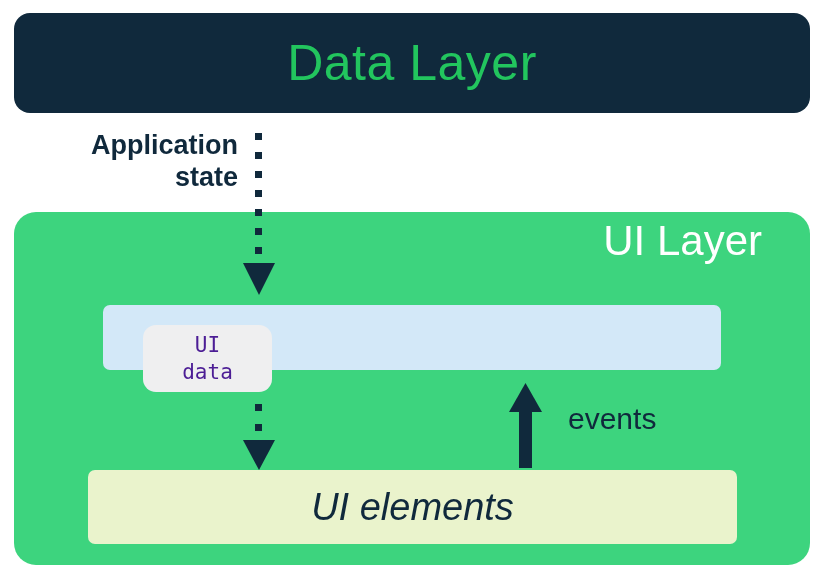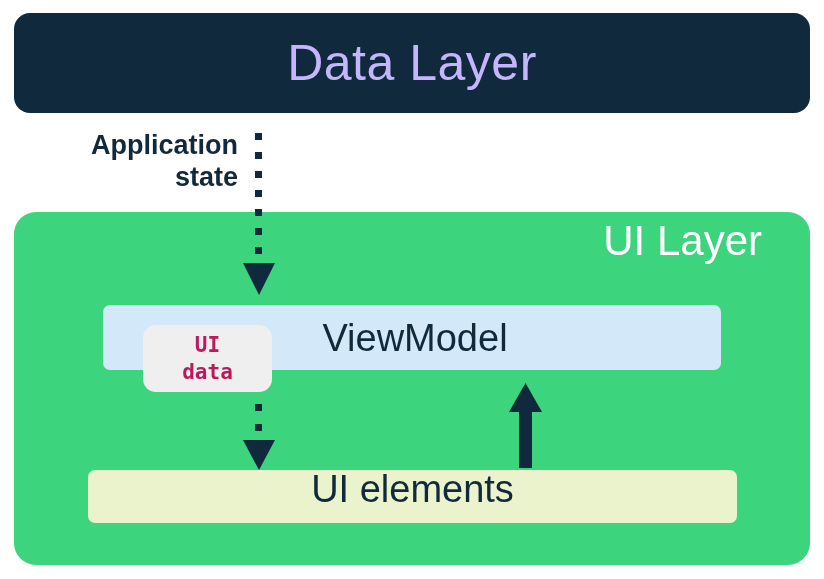--- a/index.html
+++ b/index.html
@@ -28,21 +28,21 @@
     top: 13px;
     width: 796px;
     height: 100px;
     background: #10293c;
     border-radius: 16px;
     display: flex;
     align-items: center;
     justify-content: center;
   }
   .data-layer-label {
-    color: #c4b5fd;
+    color: #22c55e;
     font-size: 50px;
     font-weight: 400;
     letter-spacing: 0.5px;
     line-height: 1;
   }
 
   
   .app-data-label {
     position: absolute;
     left: 48px;
@@ -104,38 +104,39 @@
     height: 67px;
     background: #efeff0;
     border-radius: 13px;
     display: flex;
     flex-direction: column;
     align-items: center;
     justify-content: center;
   }
   .ui-state-line {
     font-family: "DejaVu Sans Mono", monospace;
-    font-weight: bold;
+    font-weight: normal;
     font-size: 21px;
-    color: #be185d;
+    color: #4c1d95;
     line-height: 1.28;
   }
 
   
   .ui-elements-bar {
     position: absolute;
     left: 88px;
     top: 470px;
     width: 649px;
-    height: 53px;
+    height: 74px;
     background: #eaf3cc;
     border-radius: 7px;
     display: flex;
-    align-items: flex-start;
+    align-items: center;
     justify-content: center;
+    font-style: italic;
   }
   .ui-elements-label {
     color: #10293c;
     font-size: 38px;
     line-height: 1;
   }
 
   
   .events-label {
     position: absolute;
@@ -168,27 +169,27 @@
   <div class="app-data-label">
     <div>Application</div>
     <div>state</div>
   </div>
 
   <div class="ui-layer"></div>
 
   <span class="ui-layer-label">UI Layer</span>
 
   <div class="viewmodel-bar"></div>
-  <span class="viewmodel-label">ViewModel</span>
 
   <div class="ui-state-chip">
     <span class="ui-state-line">UI</span>
     <span class="ui-state-line">data</span>
   </div>
 
+  <span class="events-label">events</span>
 
   <div class="ui-elements-bar">
     <span class="ui-elements-label">UI elements</span>
   </div>
 
   <svg class="arrows" viewBox="0 0 824 579">
 
     <g>
       <rect x="255" y="133" width="7" height="7" fill="#10293c"></rect>
       <rect x="255" y="152" width="7" height="7" fill="#10293c"></rect>

